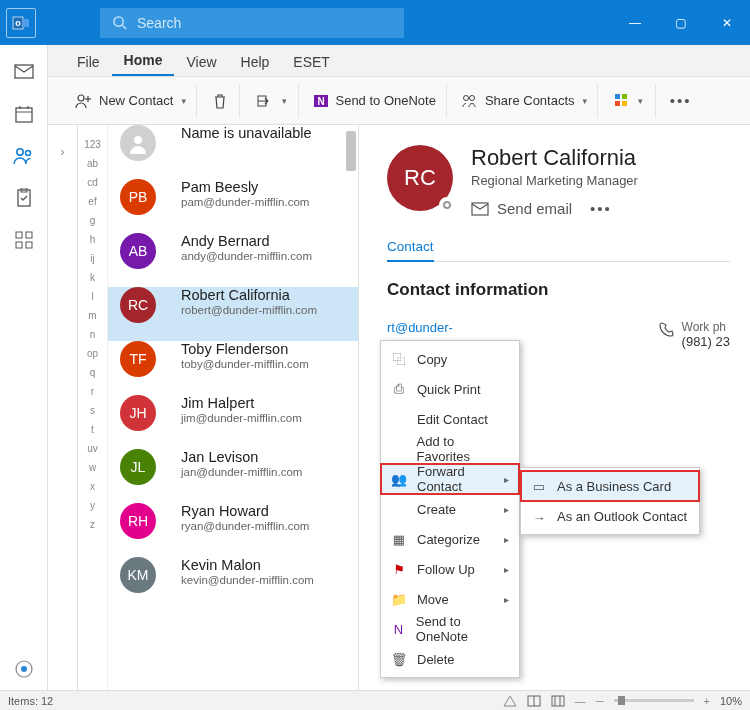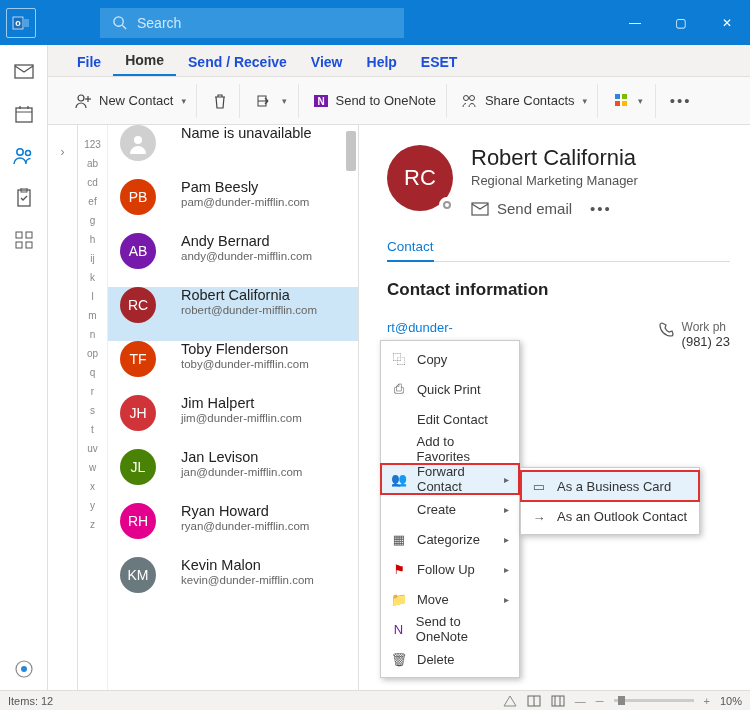--- a/index.html
+++ b/index.html
@@ -10,21 +10,21 @@
   .titlebar { height:45px; background:#0C7CD5; display:flex; align-items:center; }
   .titlebar-icon { width:30px; height:30px; margin-left:6px; border:1px solid rgba(255,255,255,0.6); display:flex; align-items:center; justify-content:center; color:#fff; font-size:11px; font-weight:bold; border-radius:2px; }
   .searchbox { margin-left:64px; width:304px; height:30px; background:#3596e0; display:flex; align-items:center; padding:0 12px; }
   .searchbox span.icon { color:#cfe8f9; font-size:15px; margin-right:10px; }
   .searchbox .ph { color:#cfe8f9; font-size:14px; }
   .winbtns { margin-left:auto; display:flex; }
   .winbtn { width:46px; height:45px; display:flex; align-items:center; justify-content:center; color:#fff; font-size:12px; }
 
   
   .menubar { height:32px; background:#f3f2f1; display:flex; align-items:end; padding-left:65px; border-bottom:1px solid #e1dfdd; }
-  .menuitem { padding:6px 12px; font-size:14px; color:#1d4ed8;font-weight:bold; }
+  .menuitem { padding:6px 12px; font-size:14px; color:#404040; }
   .menuitem.active { border-bottom:2px solid #0C7CD5; color:#333; font-weight:700; }
 
   
   .ribbon { height:48px; background:#f9f9f9; display:flex; align-items:center; padding-left:65px; gap:4px; border-bottom:1px solid #e1dfdd; }
   .ribbonbtn { height:34px; display:flex; align-items:center; padding:0 10px; font-size:13px; color:#333; gap:6px; border-right:1px solid #e5e5e5; }
   .ribbonbtn:last-child{border-right:none;}
   .ribicon { font-size:15px; color:#555; }
   .dropdown-caret { font-size:9px; color:#666; margin-left:2px; }
 
   
@@ -115,21 +115,20 @@
       </div>
     <div class="winbtn">
         <span>✕</span>
       </div>
   </div>
 </div>
 
 <div class="menubar">
   <div class="menuitem">File</div>
   <div class="menuitem active">Home</div>
-  <div class="menuitem">Send / Receive</div>
   <div class="menuitem">View</div>
   <div class="menuitem">Help</div>
   <div class="menuitem">ESET</div>
 </div>
 
 <div class="ribbon">
   <div class="ribbonbtn">
     <span class="ribicon">
       <svg width="18" height="16" viewBox="0 0 18 16">
           <circle cx="6" cy="5" r="3" fill="none" stroke="#444" stroke-width="1.2"></circle>

